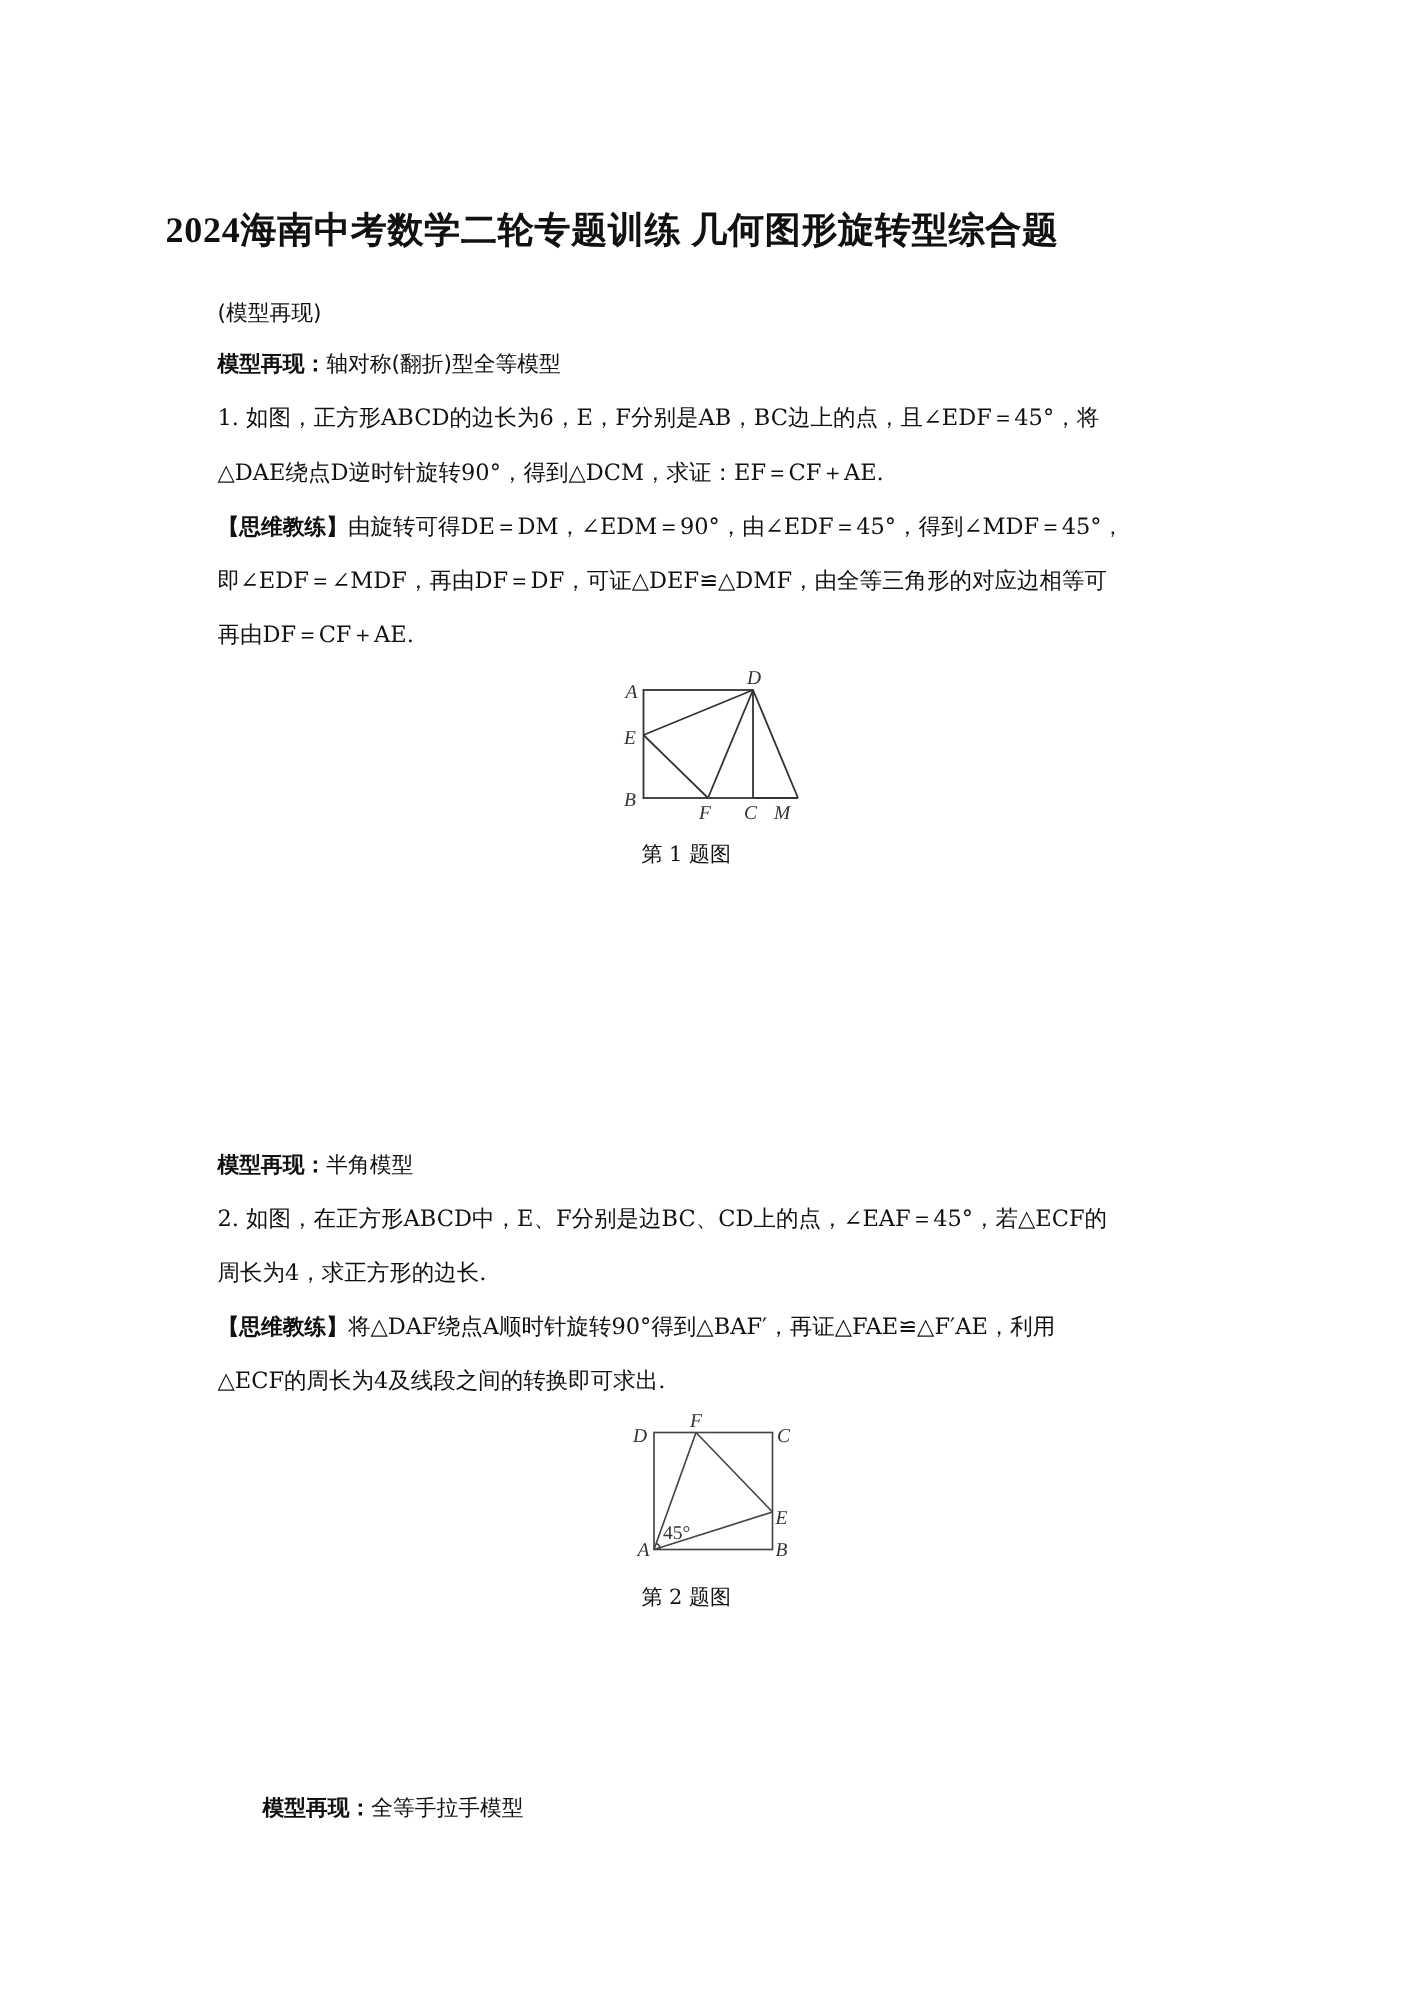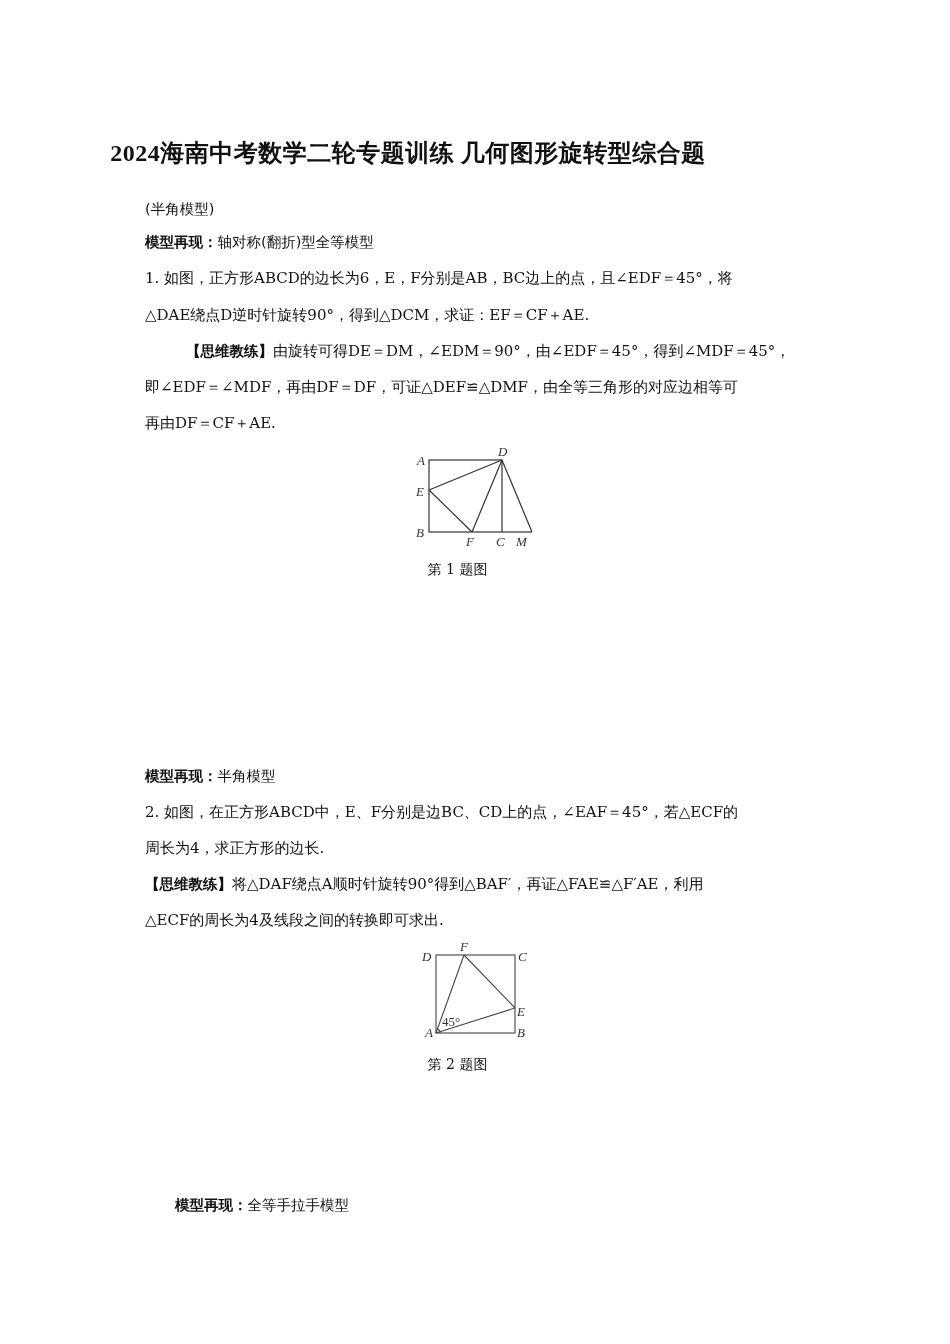--- a/index.html
+++ b/index.html
@@ -12,28 +12,28 @@
   .sans { font-family:"DejaVu Sans","Liberation Sans",sans-serif; font-size:14.5px; }
   .fig { position:absolute; }
   .caption { position:absolute; left:0; width:915px; text-align:center; font-size:14px; }
   svg text { font-family:"Liberation Serif","DejaVu Serif",serif; font-style:italic; font-size:13px; fill:#333; }
 </style>
 </head>
 <body>
 
 <div class="title">2024海南中考数学二轮专题训练  几何图形旋转型综合题</div>
 
-<div class="line sans" style="top:199px;">(半角模型)</div>
+<div class="line sans" style="top:199px;">(模型再现)</div>
 
 <div class="line" style="top:232px;">
   <span class="bold">模型再现：</span><span class="sans">轴对称(翻折)型全等模型</span>
 </div>
 <div class="line" style="top:268px;">1. 如图，正方形ABCD的边长为6，E，F分别是AB，BC边上的点，且∠EDF＝45°，将</div>
 <div class="line" style="top:305px;">△DAE绕点D逆时针旋转90°，得到△DCM，求证：EF＝CF＋AE.</div>
-<div class="line" style="top:341px;margin-left:41px;">
+<div class="line" style="top:341px;">
   <span class="bold">【思维教练】</span><span>由旋转可得DE＝DM，∠EDM＝90°，由∠EDF＝45°，得到∠MDF＝45°，</span>
 </div>
 <div class="line" style="top:377px;">即∠EDF＝∠MDF，再由DF＝DF，可证△DEF≌△DMF，由全等三角形的对应边相等可</div>
 <div class="line" style="top:413px;">再由DF＝CF＋AE.</div>
 
 <svg class="fig" style="left:405px;top:440px;" width="145" height="112" viewBox="405 440 145 112">
   <g stroke="#333" stroke-width="1.2" fill="none">
     <rect x="429" y="460" width="73" height="72"></rect>
     <line x1="502" y1="532" x2="532" y2="532"></line>
     <line x1="502" y1="460" x2="532" y2="532"></line>

